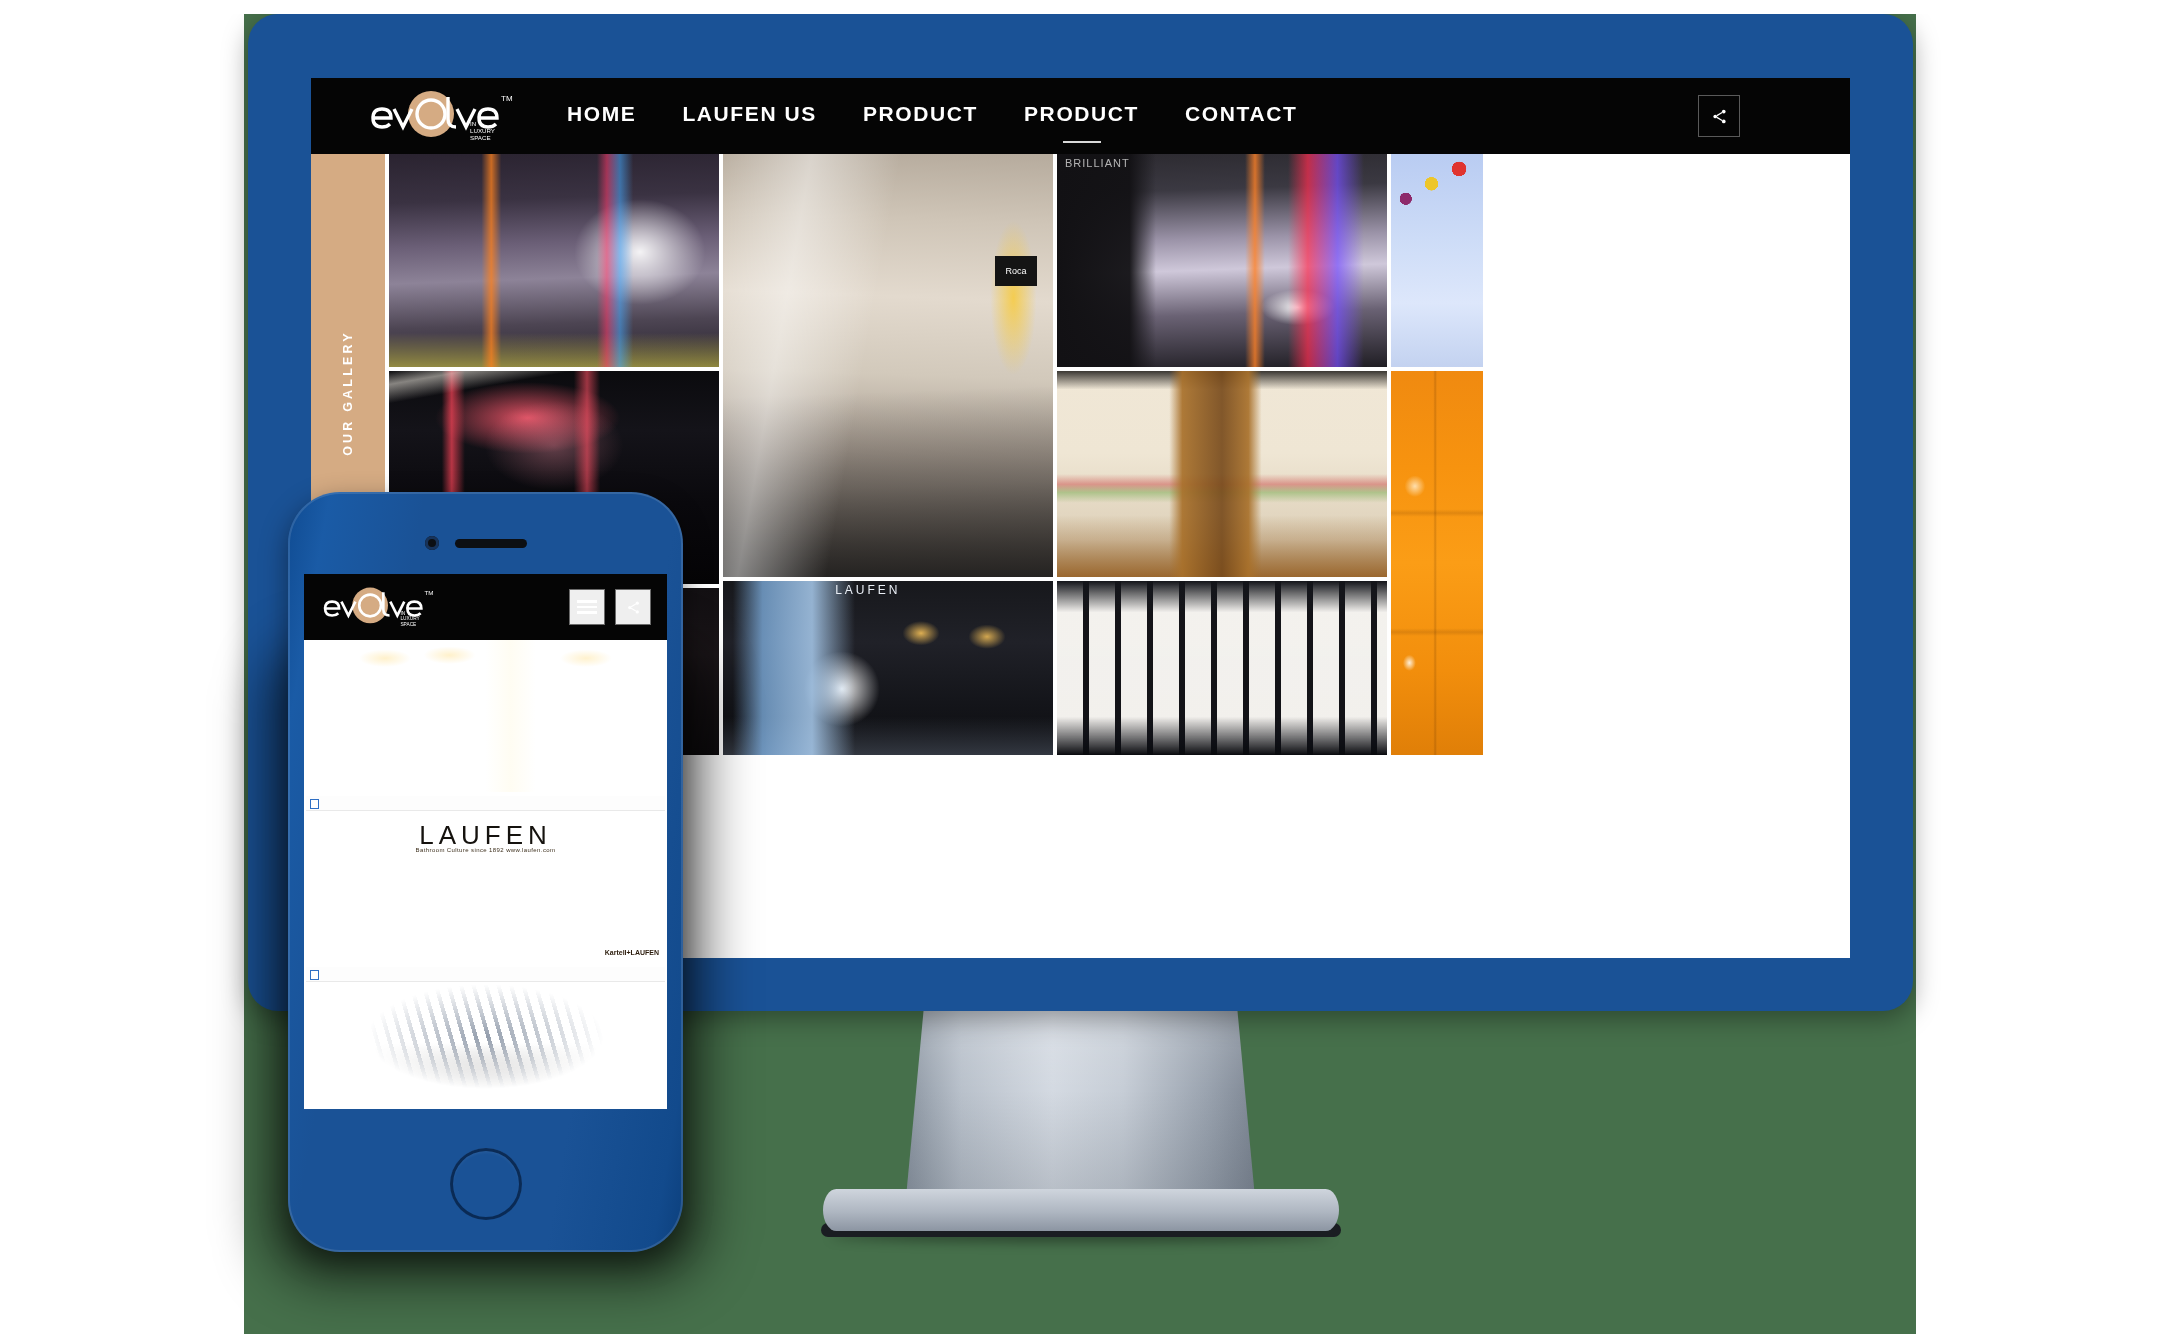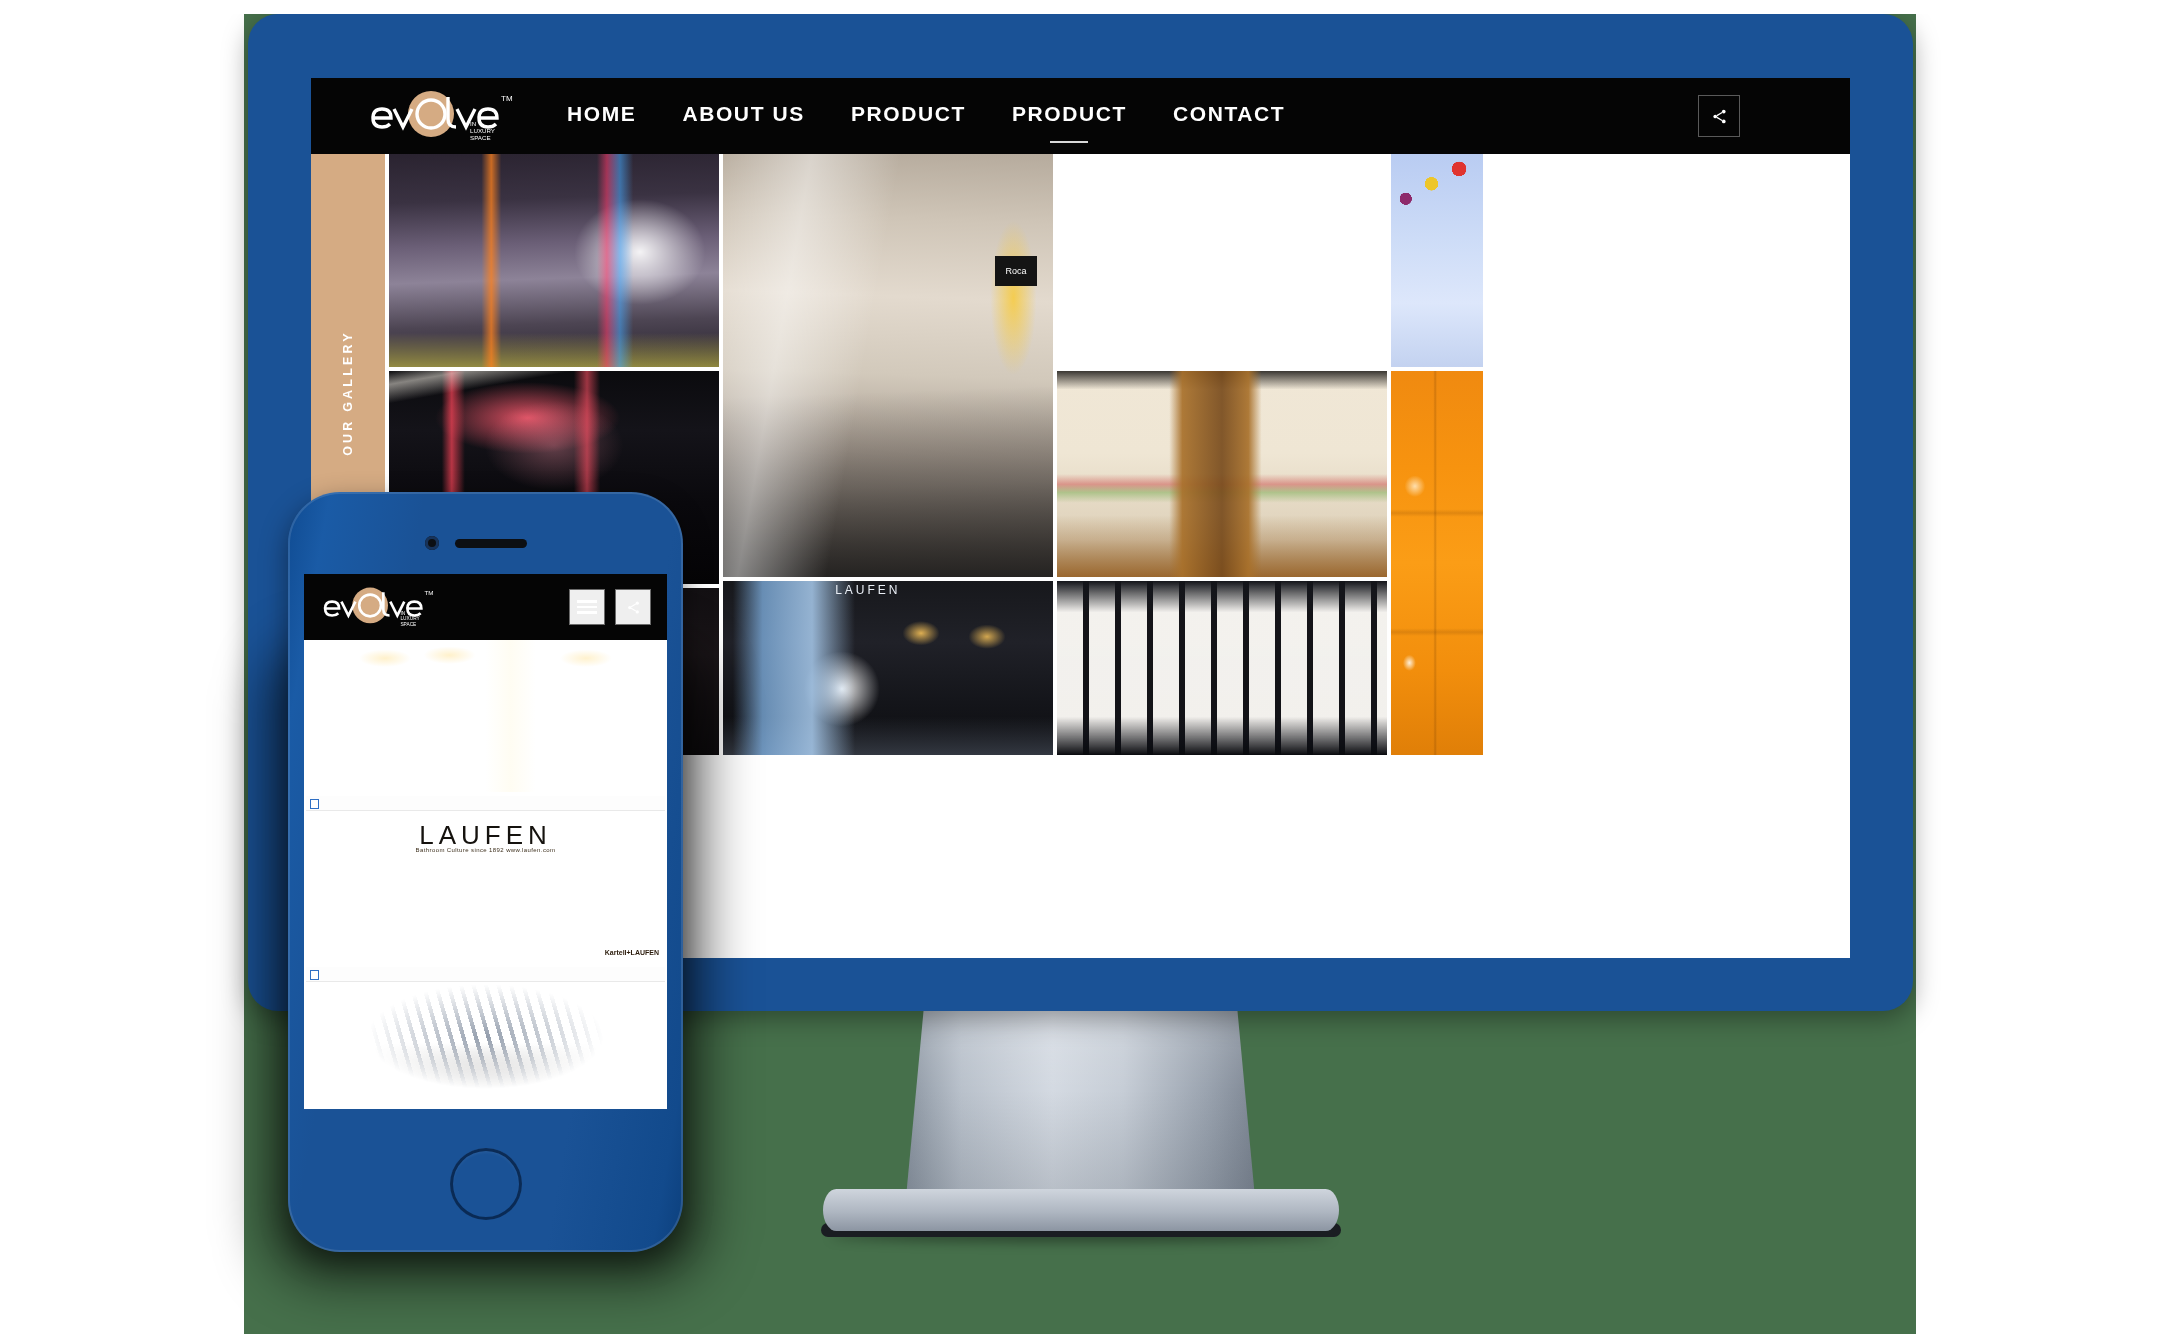--- a/index.html
+++ b/index.html
@@ -585,21 +585,21 @@
               <g font-family="Liberation Sans, sans-serif" fill="#ffffff" font-size="6.2">
                 <text x="101" y="37">IN</text>
                 <text x="101" y="44">LUXURY</text>
                 <text x="101" y="51">SPACE</text>
               </g>
             </svg>
           </a>
 
           <nav class="nav">
             <a class="nav-item" href="#">HOME</a>
-            <a class="nav-item" href="#">ABOUT US</a>
+            <a class="nav-item" href="#">LAUFEN US</a>
             <a class="nav-item" href="#">PRODUCT</a>
             <a class="nav-item active" href="#">PRODUCT</a>
             <a class="nav-item" href="#">CONTACT</a>
           </nav>
 
           <div class="header-right">
             <button class="sq-btn">
               <svg width="17" height="17" viewBox="0 0 24 24">
                 <g fill="#ffffff">
                   <circle cx="18" cy="5" r="2.6"></circle>
@@ -627,20 +627,25 @@
               <div class="ph ph-showroom-violet"></div>
             </div>
 
             <div class="tile" style="left:338px; top:0px;  width:330px; height:423px;">
               <div class="ph ph-sanitary-row"></div>
               <div style="position:absolute; right:16px; top:24%; width:42px; height:30px; background:#141414;
                           color:#fff; font-size:9px; display:flex; align-items:center; justify-content:center;
                           font-family:'Liberation Sans', sans-serif;">Roca</div>
             </div>
 
+            <div class="tile" style="left:672px; top:0px;  width:330px; height:213px;">
+              <div class="ph ph-brilliant"></div>
+              <div style="position:absolute; left:8px; top:3px; color:#cfcfcf; font-size:11px; letter-spacing:1px;
+                          font-family:'Liberation Sans', sans-serif; opacity:.85;">BRILLIANT</div>
+            </div>
 
             <div class="tile" style="left:1006px; top:0px; width:92px; height:213px;">
               <div class="ph ph-blue-fittings"></div>
             </div>
 
             <div class="tile" style="left:4px;  top:217px; width:330px; height:213px;">
               <div class="ph ph-dark-shower"></div>
             </div>
 
             <div class="tile" style="left:672px; top:217px; width:330px; height:206px;">

